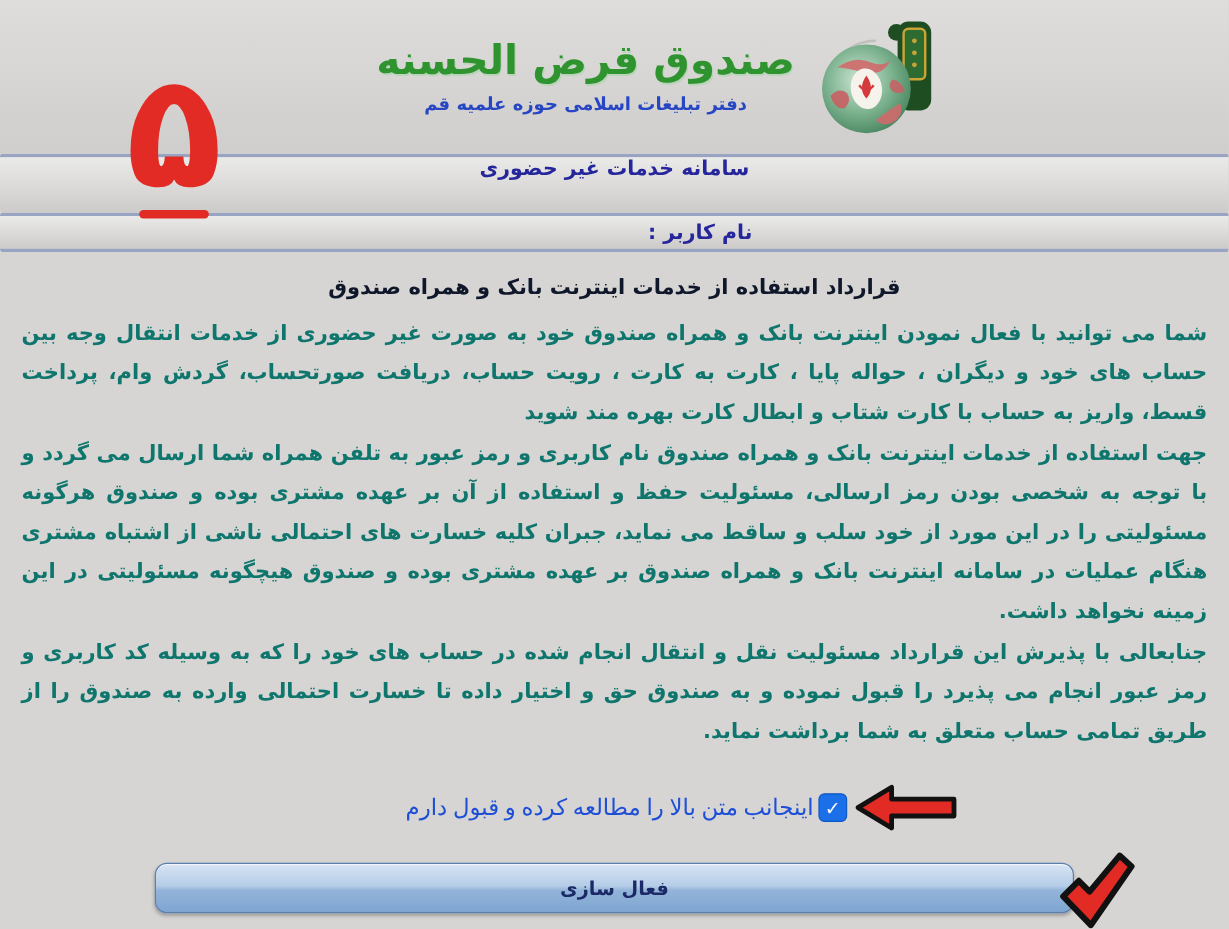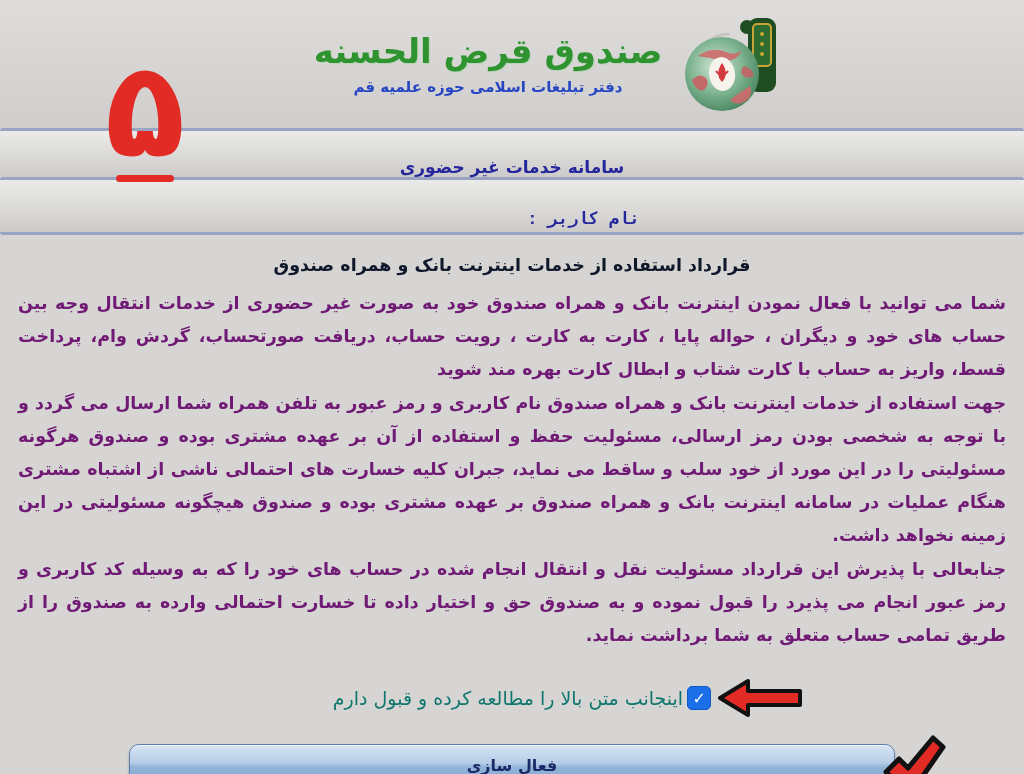--- a/index.html
+++ b/index.html
@@ -39,56 +39,56 @@
     color:#e22b24; font-size:132px; font-weight:bold; line-height:0.95;
     font-family:"DejaVu Sans",sans-serif;
   }
   .step-underline {
     width:58px; height:7px; background:#e22b24; border-radius:4px;
     margin:2px auto 0 auto;
   }
 
   
   .bar {
-    display:flex; align-items:flex-end; justify-content:center;
+    display:flex; align-items:flex-start; justify-content:center;
     background:linear-gradient(180deg,#eaeae8 0%,#d9d8d6 60%,#cccbc9 100%);
     border-top:3px solid #98a4c2;
     border-radius:3px;
   }
   .bar.system { height:49px; }
-  .bar.user { height:58px; border-bottom:3px solid #98a4c2;font-family:Liberation Mono, monospace; }
+  .bar.user { height:33px; border-bottom:3px solid #98a4c2; }
   .bar-text { color:#26269c; font-size:17px; font-weight:bold; direction:rtl; }
   .user-group { display:flex; align-items:center; gap:8px; }
   .redacted {
     width:135px; height:27px; border-radius:2px;
     background:repeating-linear-gradient(90deg,#eceienne 0,#ecebe9 0 3px,#dbdad8 3px 6px);
     filter:blur(1.6px);
   }
 
   
   .content { padding:20px 18px 0 18px; position:relative; }
   .contract-title {
     text-align:center; color:#0f172a; font-size:17.5px; font-weight:bold;
     direction:rtl; margin-bottom:12px;
   }
   .para {
-    direction:rtl; color:#701a75; font-size:17.5px; font-weight:bold;
+    direction:rtl; color:#0f766e; font-size:17.5px; font-weight:bold;
     line-height:33px; text-align:justify; text-align-last:right;
     margin-top:1px;
   }
 
   
   .agree-row {
     margin-top:26px; height:40px;
     display:flex; align-items:center; justify-content:center;
     transform:translateX(56px);
     gap:2px;
   }
   .agree-label {
-    direction:rtl; color:#0f766e; font-size:19px; white-space:nowrap;
+    direction:rtl; color:#1d4ed8; font-size:19px; white-space:nowrap;font-family:Liberation Serif, serif;
   }
   .checkbox {
     width:24px; height:24px; border-radius:5px;
     background:#1b6fe8; border:1px solid #0f57c2;
     display:flex; align-items:center; justify-content:center;
     color:#fff; font-size:16px; font-weight:bold; cursor:pointer;
     margin-left:2px;
   }
   .arrow-annot { margin-left:4px; pointer-events:none; }
 

